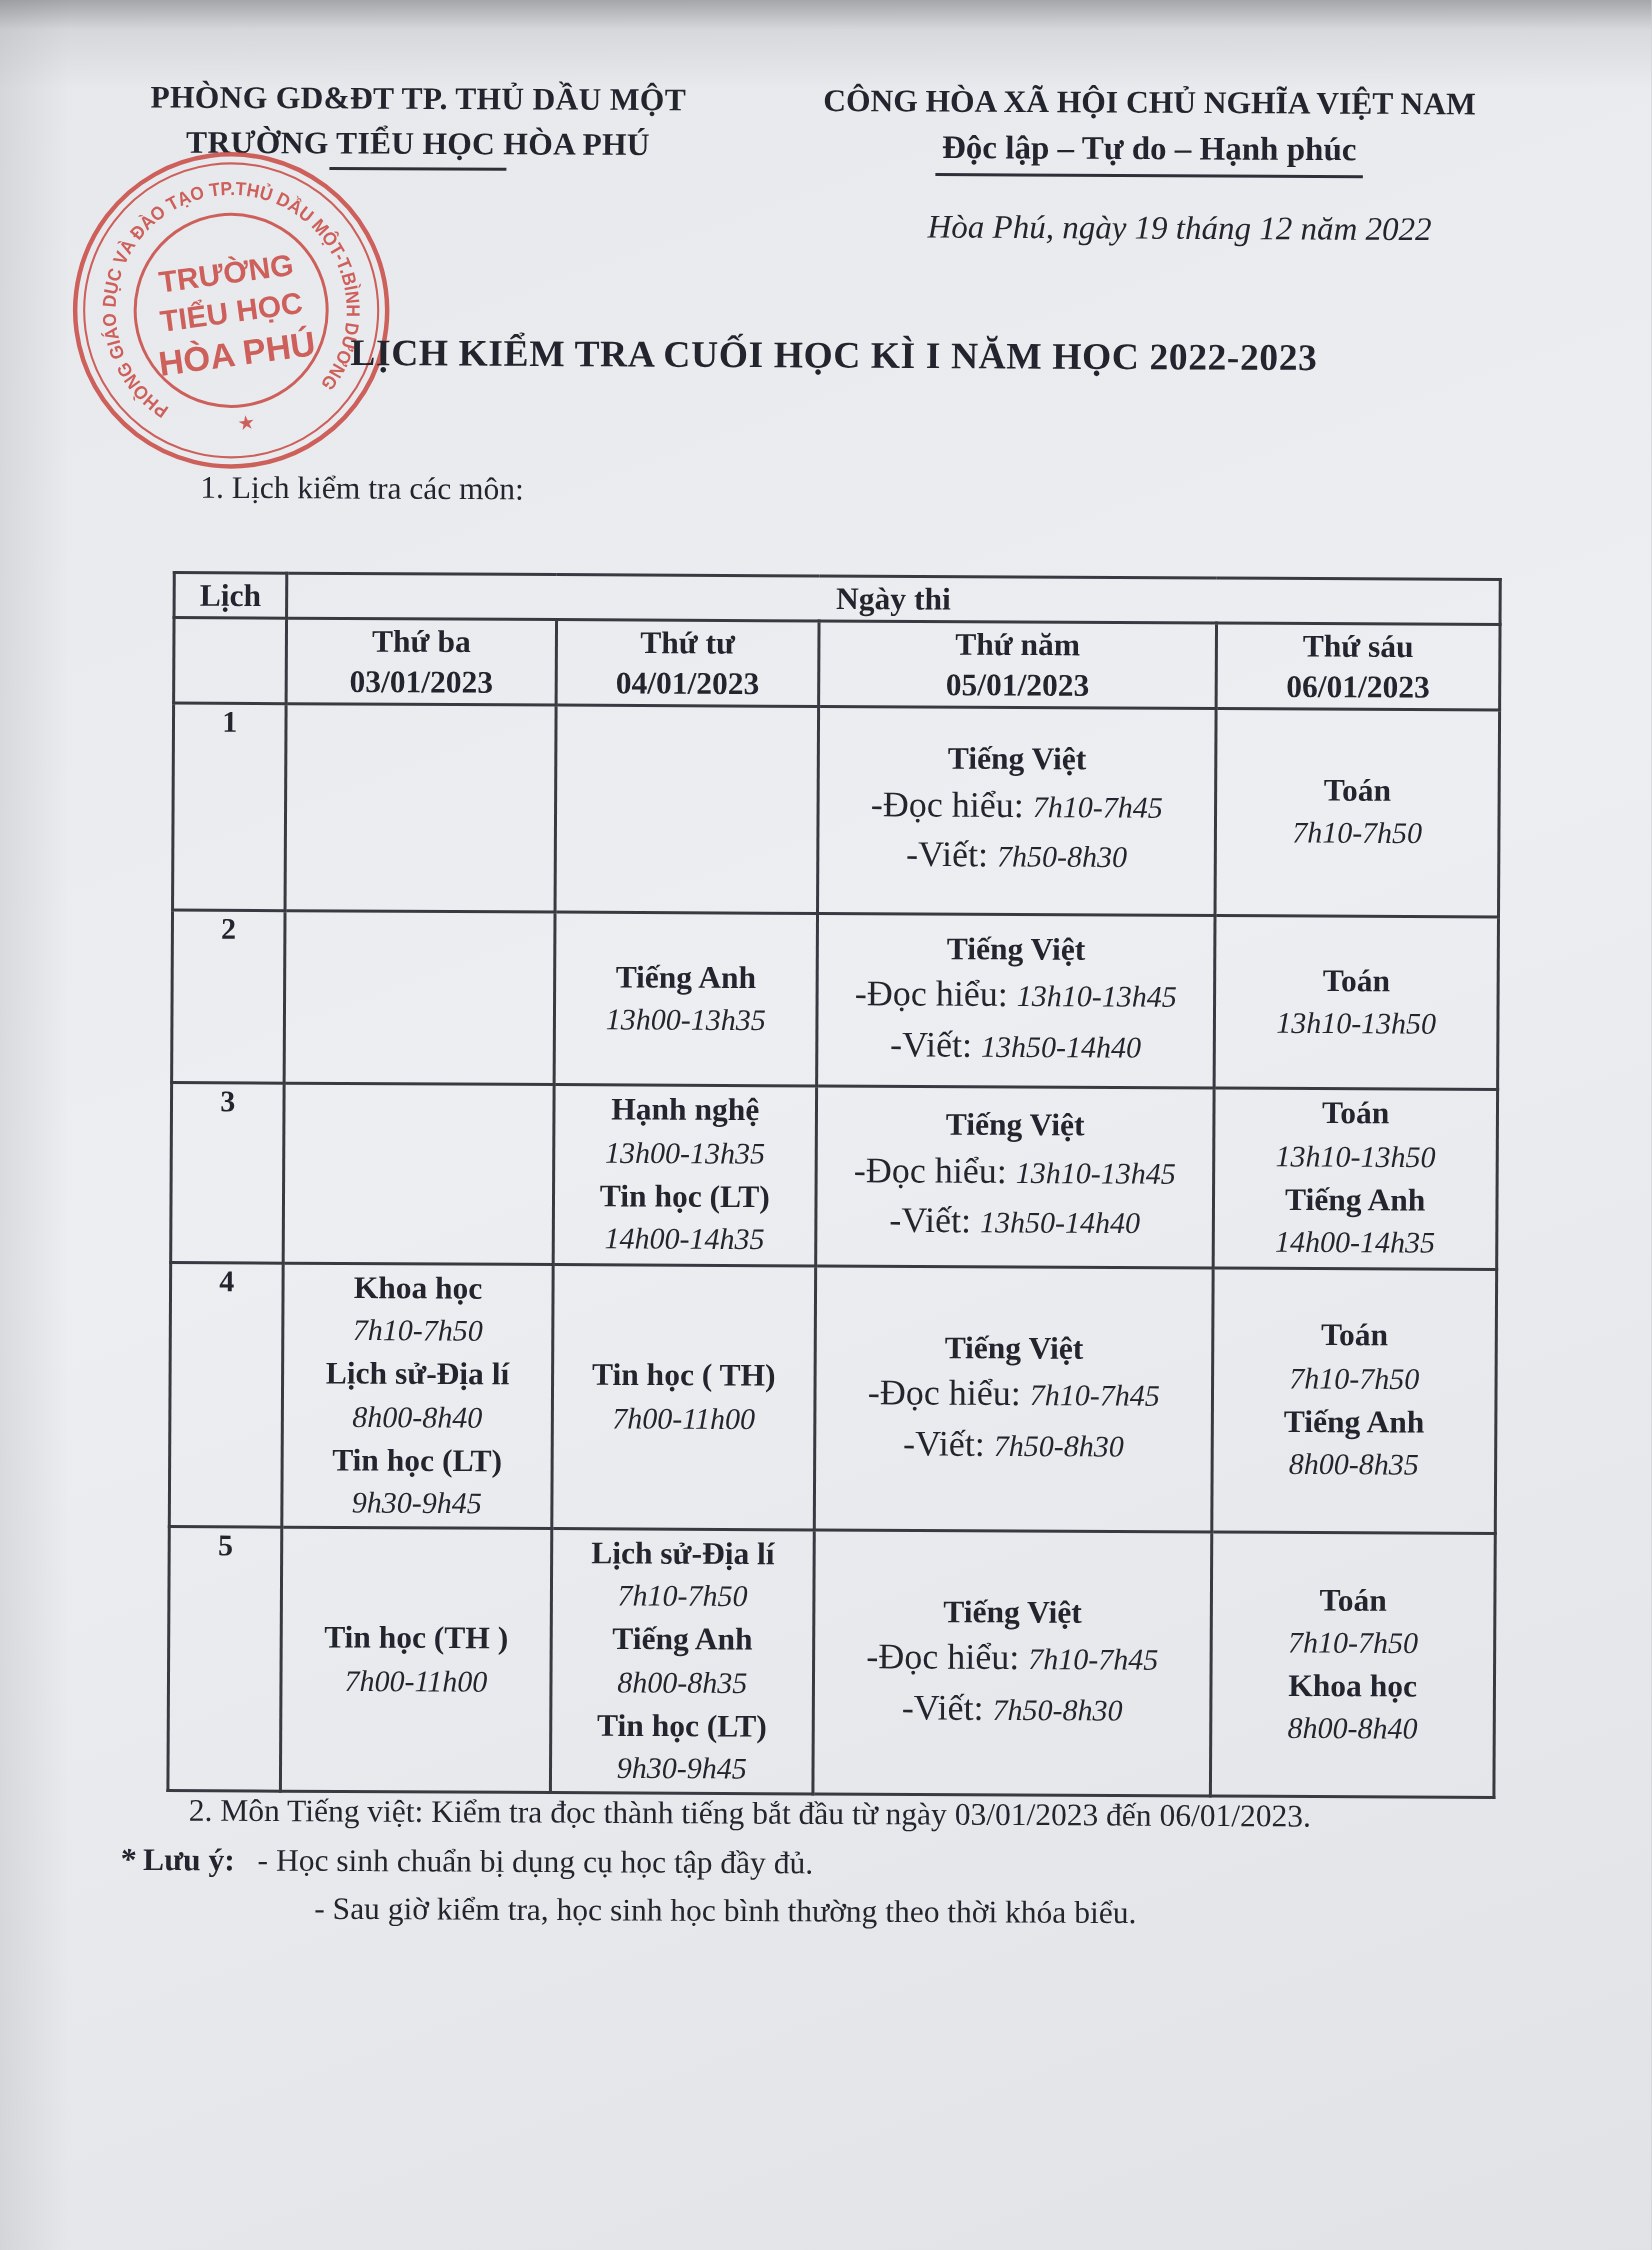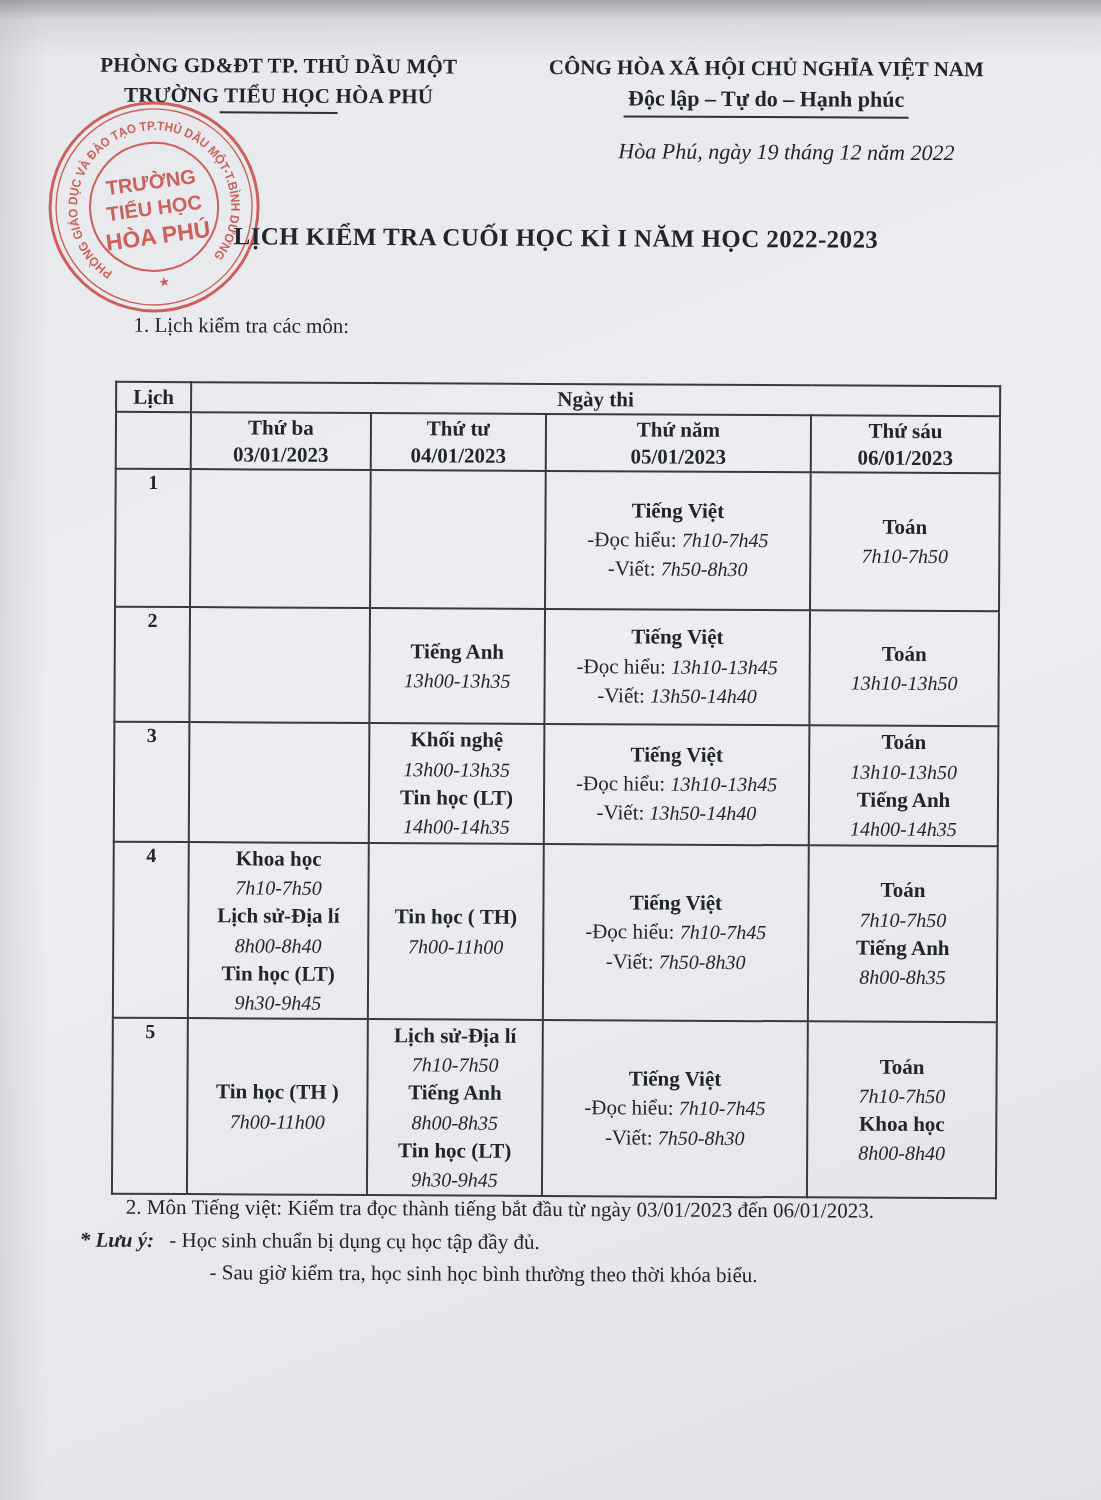--- a/index.html
+++ b/index.html
@@ -40,26 +40,26 @@
     border-collapse:collapse;table-layout:fixed;}
   table.sched th,table.sched td{border:2px solid #393a41;padding:1px 3px;text-align:center;}
   table.sched thead th{font-size:21px;font-weight:bold;line-height:1.25;}
   tr.hrow1{height:26px;}
   tr.hrow2{height:56px;}
   td.khoi{vertical-align:top;font-weight:bold;font-size:20px;padding-top:5px;}
   td.cell{vertical-align:middle;}
   .line{line-height:1.4;}
   .sg-b{font-weight:bold;font-size:21px;}
   .sg-i{font-style:italic;font-size:20px;}
-  .sg-n{font-size:21px;}
+  .sg-n{font-size:24px;}
 
   .note2{position:absolute;left:130px;top:1197px;width:930px;font-size:21px;}
   .luuy{position:absolute;left:84px;top:1230px;width:930px;font-size:21px;}
   .luuy .mark{font-weight:bold;font-style:italic;}
-  .luuy .lbl{font-weight:bold;font-style:italic;padding-right:10px;}
+  .luuy .lbl{font-weight:bold;padding-right:10px;}
   .luuy2{position:absolute;left:214px;top:1262px;width:830px;font-size:21px;}
 
   .stamp{position:absolute;left:44px;top:100px;width:218px;height:218px;
     transform:rotate(-8deg);opacity:.82;}
   .stamp text{font-family:"Liberation Sans","DejaVu Sans",sans-serif;font-weight:bold;}
 </style>
 </head>
 <body>
 
 <div class="paper">
@@ -160,21 +160,21 @@
             </td>
             <td class="cell">
               <div class="line"><span class="sg-b">Toán</span></div>
               <div class="line"><span class="sg-i">13h10-13h50</span></div>
             </td>
           </tr>
           <tr style="height: 120px;">
             <td class="khoi">3</td>
             <td class="cell"></td>
             <td class="cell">
-              <div class="line"><span class="sg-b">Khối nghệ</span></div>
+              <div class="line"><span class="sg-b">Hạnh nghệ</span></div>
               <div class="line"><span class="sg-i">13h00-13h35</span></div>
               <div class="line"><span class="sg-b">Tin học (LT)</span></div>
               <div class="line"><span class="sg-i">14h00-14h35</span></div>
             </td>
             <td class="cell">
               <div class="line"><span class="sg-b">Tiếng Việt</span></div>
               <div class="line"><span class="sg-n">-Đọc hiểu: </span><span class="sg-i">13h10-13h45</span></div>
               <div class="line"><span class="sg-n">-Viết: </span><span class="sg-i">13h50-14h40</span></div>
             </td>
             <td class="cell">

